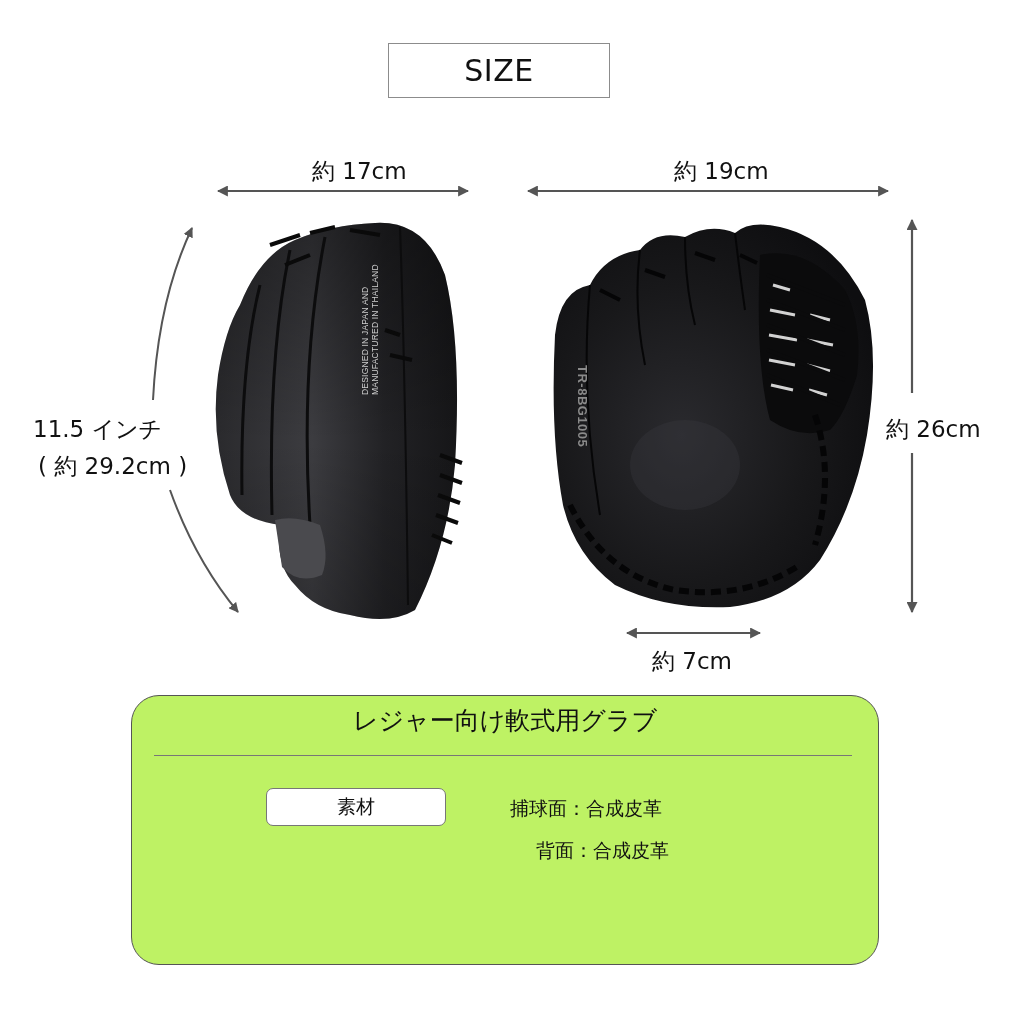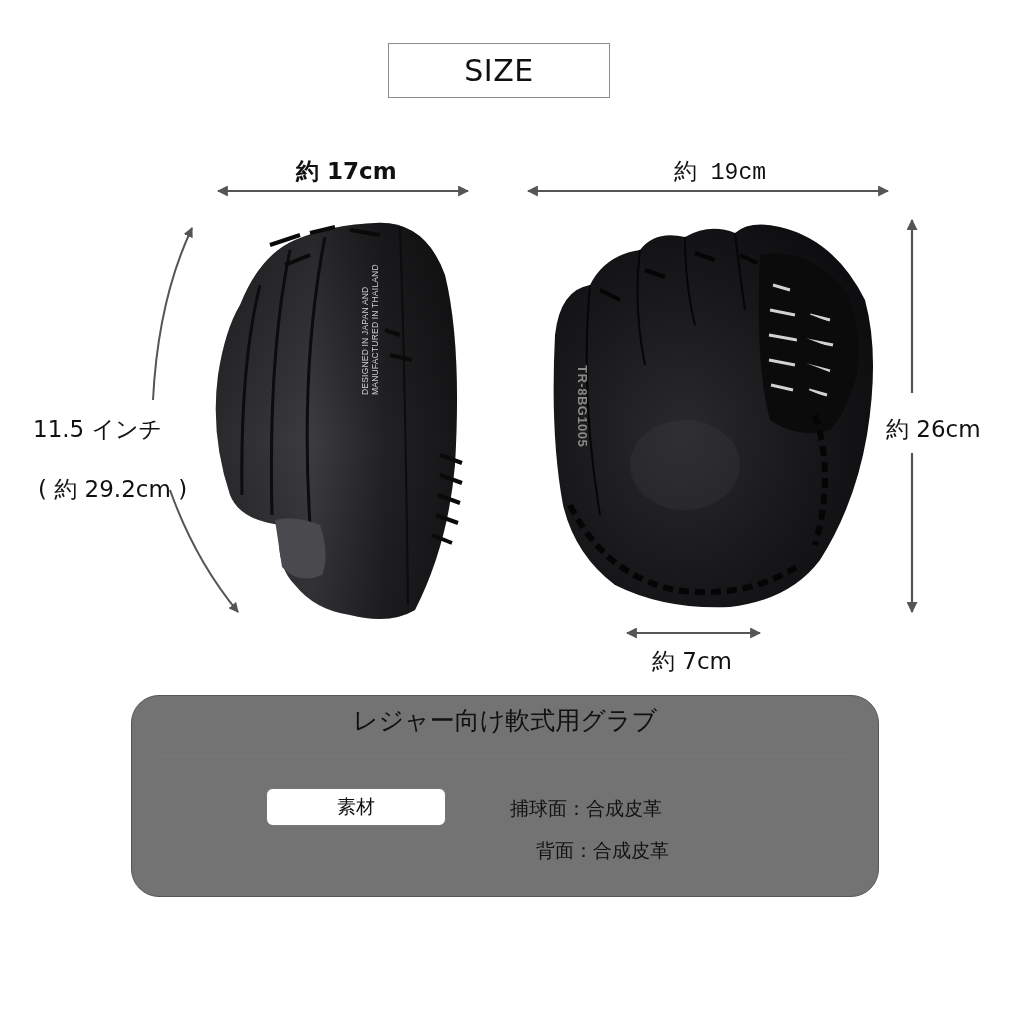--- a/index.html
+++ b/index.html
@@ -25,22 +25,22 @@
       font-size: 8.5px; line-height: 10px; white-space: nowrap; transform-origin: left top;
       letter-spacing: 0.2px;
     }
     .glove-model {
       position: absolute; color: #8a8a8a; font-family: "Liberation Sans", sans-serif;
       font-size: 13px; font-weight: bold; white-space: nowrap; transform-origin: left top;
       letter-spacing: 0.5px;
     }
 
     .spec-box {
-      position: absolute; left: 131px; top: 695px; width: 748px; height: 202px;
-      border: 1px solid #555; border-radius: 28px; background: #737373;
+      position: absolute; left: 131px; top: 695px; width: 748px; height: 270px;
+      border: 1px solid #555; border-radius: 28px; background: #bef264;
     }
     .spec-title {
       position: absolute; left: 0; right: 0; top: 8px; text-align: center;
       font-size: 25px; color: #111;
     }
     .spec-divider {
       position: absolute; left: 22px; right: 26px; top: 59px; height: 1px; background: #777;
     }
     .spec-label {
       position: absolute; width: 180px; height: 38px; border: 1px solid #777; border-radius: 7px;
@@ -49,26 +49,26 @@
     }
     .spec-value { position: absolute; font-size: 19px; color: #111; white-space: nowrap; }
   </style>
 </head>
 <body>
 
 <div class="size-title">
   <span>SIZE</span>
 </div>
 
-<div class="dim-label" style="left:296px; top:156px;font-weight:bold;">約 17cm</div>
-<div class="dim-label" style="left:674px; top:156px;font-family:Liberation Mono, monospace;">約 19cm</div>
+<div class="dim-label" style="left:312px; top:156px;">約 17cm</div>
+<div class="dim-label" style="left:674px; top:156px;">約 19cm</div>
 <div class="dim-label" style="left:886px; top:414px;">約 26cm</div>
 <div class="dim-label" style="left:652px; top:646px;">約 7cm</div>
 <div class="dim-label" style="left:33px; top:414px;">11.5 インチ</div>
-<div class="dim-label" style="left:38px; top:451px;margin-top:23px;">( 約 29.2cm )</div>
+<div class="dim-label" style="left:38px; top:451px;">( 約 29.2cm )</div>
 
 <svg class="arrows-svg" viewBox="0 0 1010 1010">
   <defs>
     <marker id="ah" viewBox="0 0 10 10" refX="9" refY="5" markerWidth="5" markerHeight="5" orient="auto-start-reverse">
       <path d="M0,0 L10,5 L0,10 z" fill="#555"></path>
     </marker>
   </defs>
 
   <line x1="218" y1="191" x2="468" y2="191" stroke="#555" stroke-width="2.2" marker-start="url(#ah)" marker-end="url(#ah)"></line>
 

